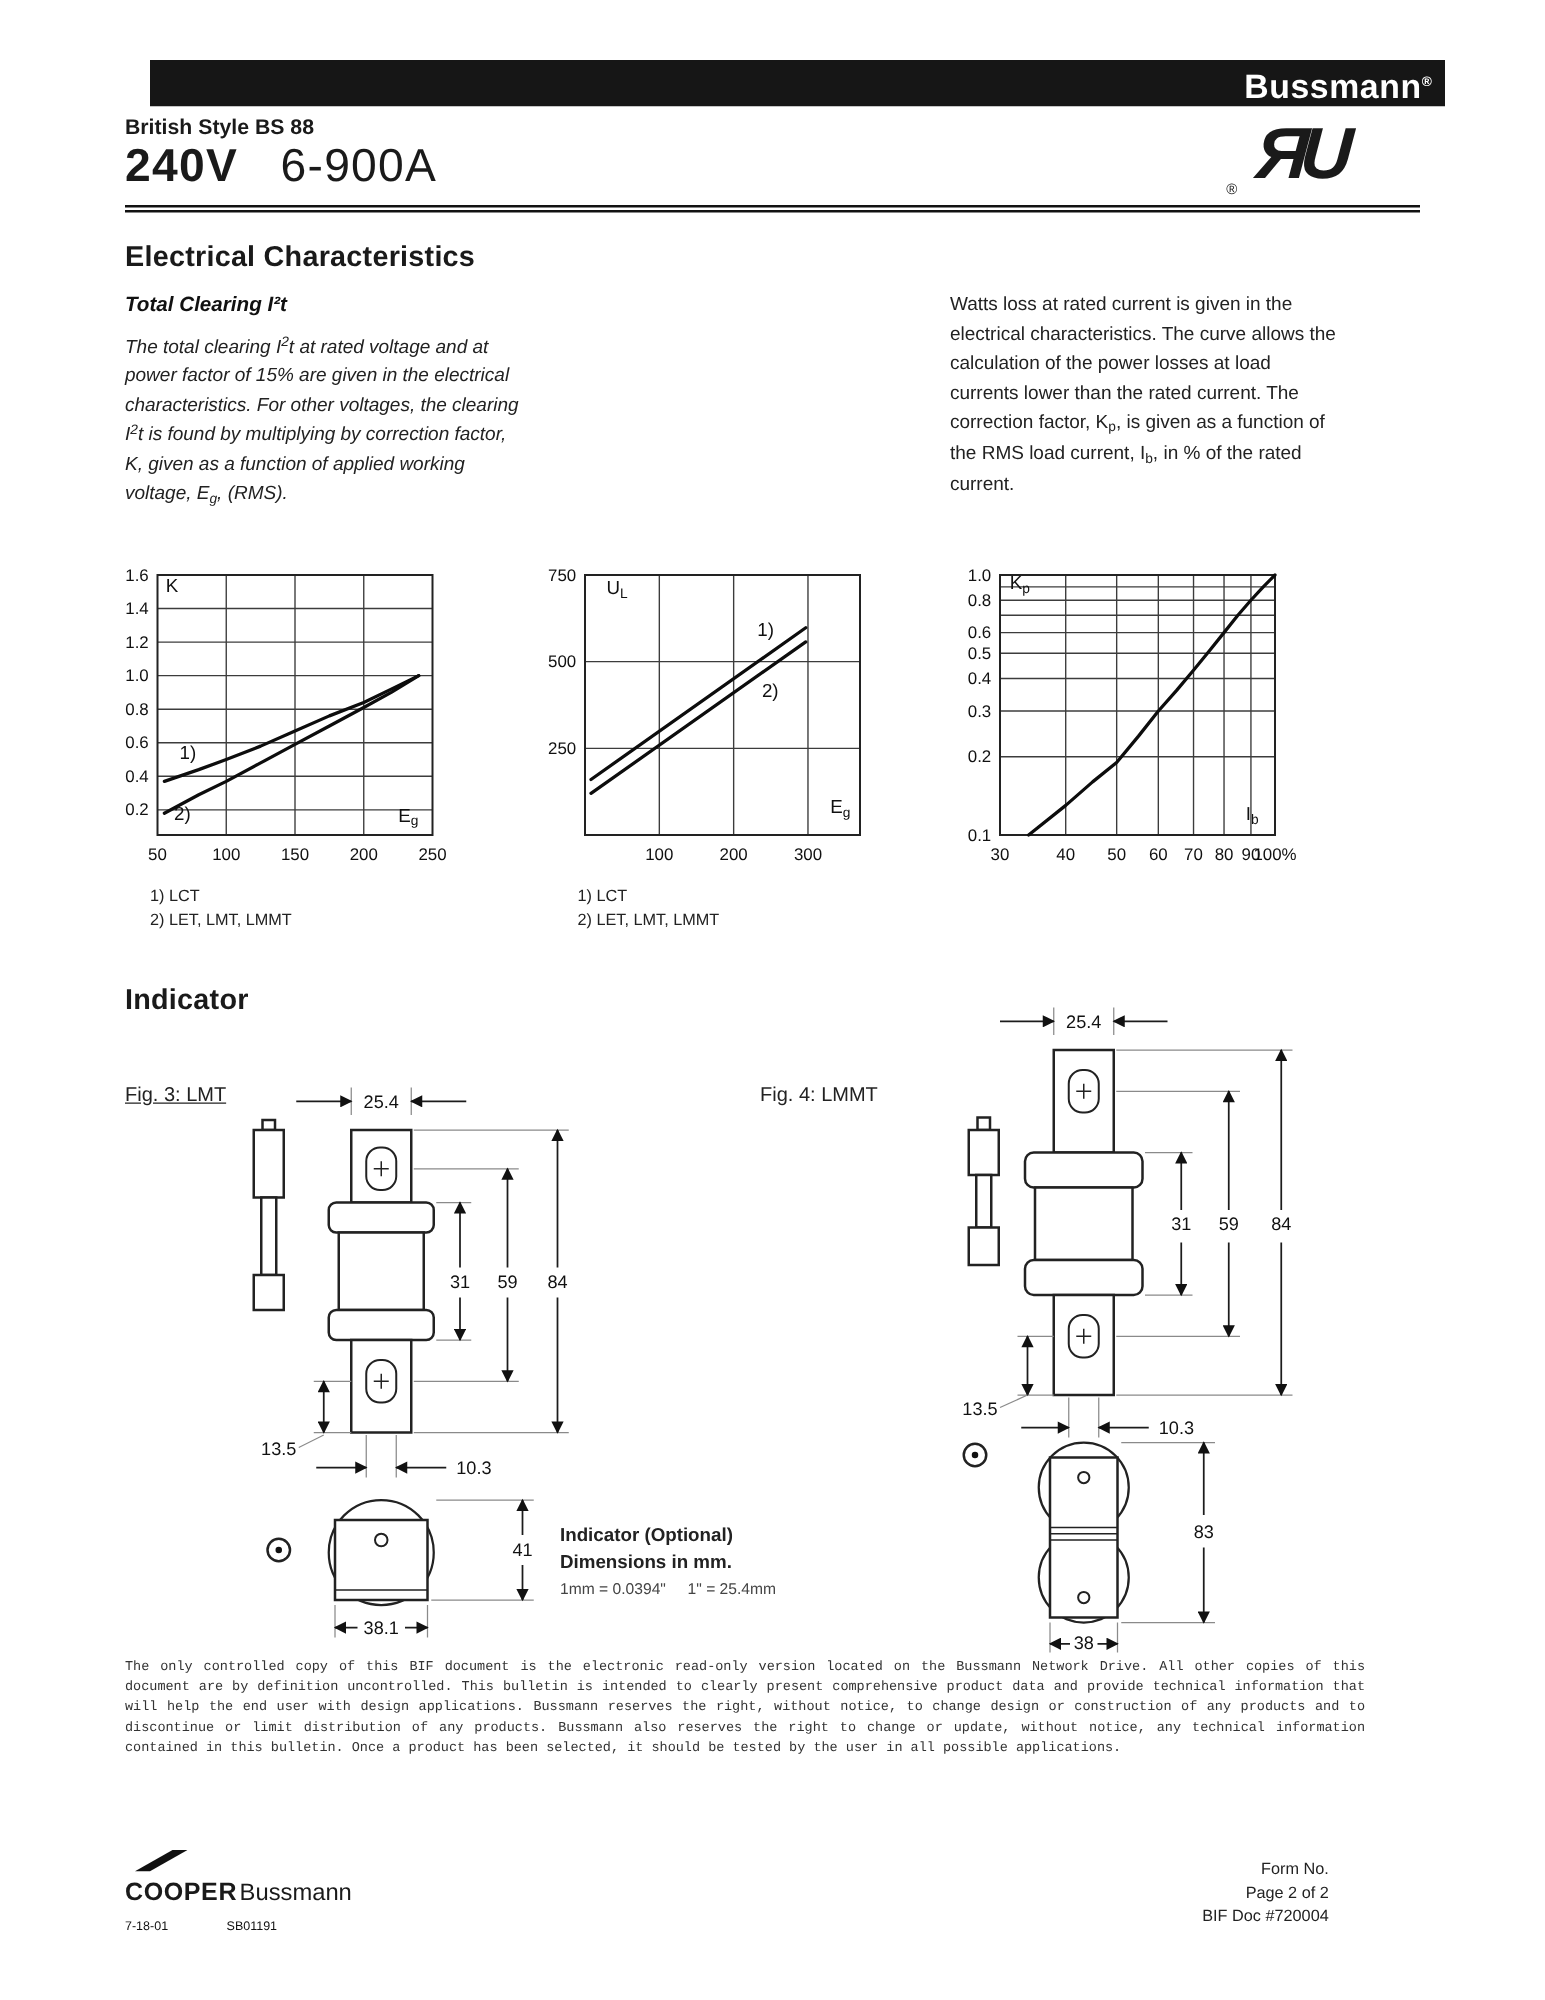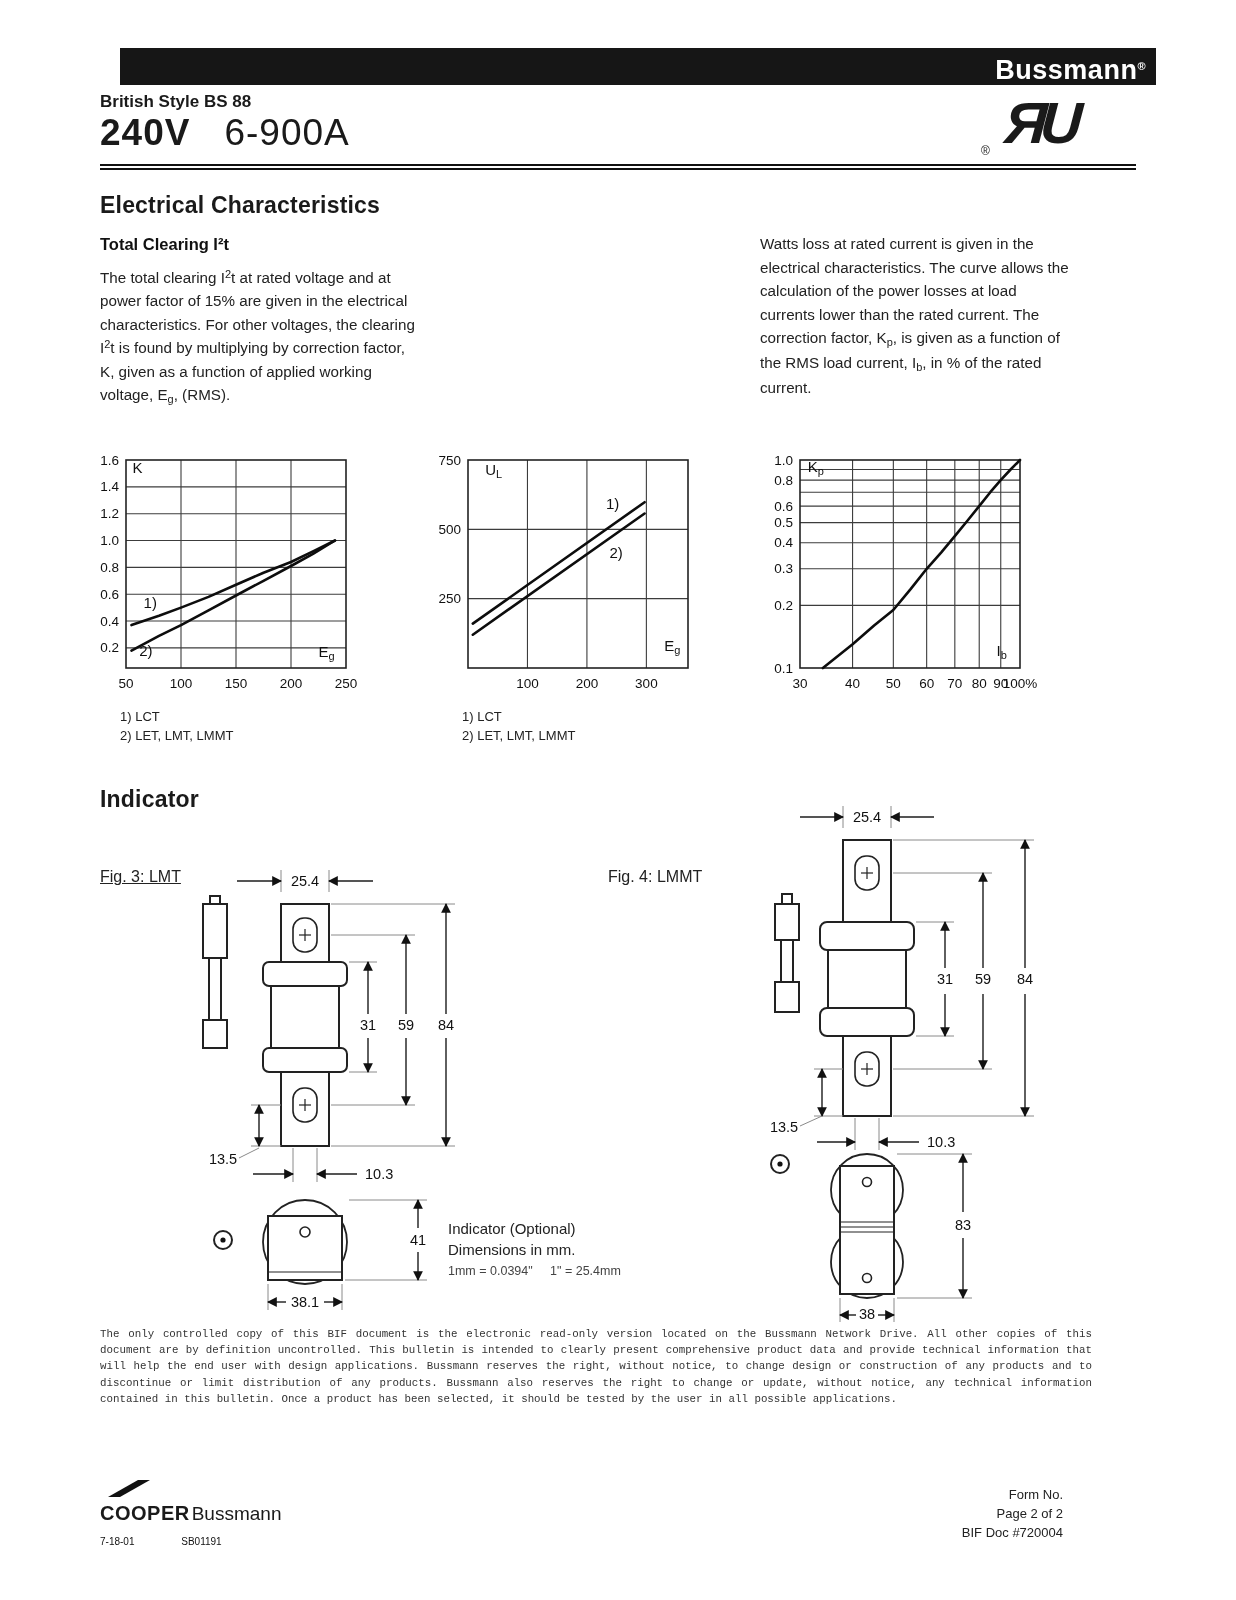--- a/index.html
+++ b/index.html
@@ -41,21 +41,21 @@
   .fig svg text{font-family:"Liberation Sans","DejaVu Sans",sans-serif;}
   .part{fill:#fff;stroke:#222;stroke-width:2;}
   .part2{fill:#fff;stroke:#222;stroke-width:1.8;}
   .slot{fill:#fff;stroke:#222;stroke-width:1.6;}
   .thin{stroke:#222;stroke-width:1.2;}
   .ext{stroke:#8a8a8a;stroke-width:1;}
   .dim{stroke:#1c1c1c;stroke-width:1.4;}
   .mk{fill:#111;}
   .dtx{font-size:14.5px;fill:#111;}
   .hole{fill:#fff;stroke:#222;stroke-width:1.6;}
-  .indnote1{font-size:15px;color:#222;line-height:1.4;}
+  .indnote1{font-size:15px;color:#222;line-height:1.4;font-weight:bold;}
   .indnote3{font-size:12.5px;color:#444;margin-top:4px;white-space:pre;}
   
   .legal{left:100px;top:1326px;width:992px;font-size:10.8px;line-height:1.5;color:#333;text-align:justify;font-family:Liberation Mono, monospace;}
   .cooperlogo{left:100px;top:1476px;}
   .cooperword{font-size:20px;font-weight:700;letter-spacing:.5px;}
   .cooperrest{font-size:19px;font-weight:400;margin-left:2px;}
   .daterow{left:100px;top:1536px;font-size:10px;color:#111;}
   .sb{margin-left:44px;}
   .formblock{right:173px;top:1486px;font-size:13px;color:#222;text-align:right;line-height:1.45;}
 </style>
@@ -72,21 +72,21 @@
     <span class="volt">240V</span><span class="amp">6-900A</span>
   </div>
   <div class="abs ulmark">
     <span class="ultext">ЯU</span>
     <span class="ulreg">®</span>
   </div>
   <div class="abs rule"></div>
 
   <div class="abs h2" style="left:100px;top:192px;">Electrical Characteristics</div>
 
-  <div class="abs col" style="left:100px;top:232px;">
+  <div class="abs col" style="left:100px;top:232px;font-style:italic;">
     <div class="colhead">Total Clearing I²t</div>
     <div>The total clearing I<sup>2</sup>t at rated voltage and at power factor of 15% are given in the electrical characteristics. For other voltages, the clearing I<sup>2</sup>t is found by multiplying by correction factor, K, given as a function of applied working voltage, E<sub>g</sub>, (RMS).</div>
   </div>
   <div class="abs col" style="left:760px;top:232px;">
     <div>Watts loss at rated current is given in the electrical characteristics. The curve allows the calculation of the power losses at load currents lower than the rated current. The correction factor, K<sub>p</sub>, is given as a function of the RMS load current, I<sub>b</sub>, in % of the rated current.</div>
   </div>
 
   <div class="abs chart" style="left:78px;top:446px;"><svg width="300" height="264" viewBox="0 0 300 264">
         <line x1="103" y1="14" x2="103" y2="222" class="grid"></line>
         <line x1="158" y1="14" x2="158" y2="222" class="grid"></line>

